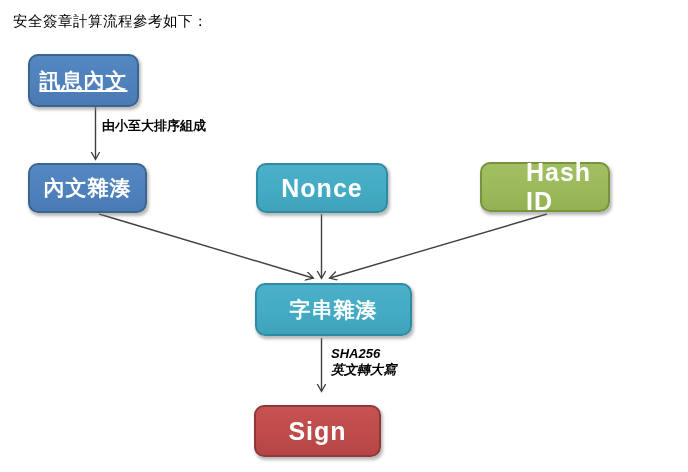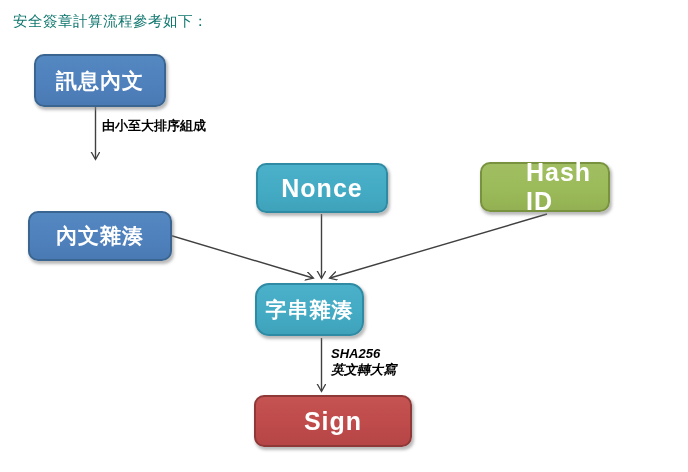--- a/index.html
+++ b/index.html
@@ -13,21 +13,21 @@
     width: 688px;
     height: 472px;
     background: #ffffff;
     overflow: hidden;
   }
   .title {
     position: absolute;
     left: 13px;
     top: 12px;
     font-size: 14.5px;
-    color: #0f766e;
+    color: #000000;
     letter-spacing: 0.5px;
   }
   .arrows {
     position: absolute;
     left: 0;
     top: 0;
     width: 688px;
     height: 472px;
     pointer-events: none;
   }
@@ -86,46 +86,46 @@
         <path d="M0,0 L8,4.5 L0,9" fill="none" stroke="#404040" stroke-width="1.3"></path>
       </marker>
     </defs>
     <line x1="95.5" y1="107" x2="95.5" y2="159" stroke="#404040" stroke-width="1.4" marker-end="url(#arrowhead)"></line>
     <line x1="99" y1="214" x2="313" y2="278" stroke="#404040" stroke-width="1.4" marker-end="url(#arrowhead)"></line>
     <line x1="321.5" y1="214" x2="321.5" y2="278" stroke="#404040" stroke-width="1.4" marker-end="url(#arrowhead)"></line>
     <line x1="547" y1="214" x2="330" y2="278" stroke="#404040" stroke-width="1.4" marker-end="url(#arrowhead)"></line>
     <line x1="321.5" y1="338" x2="321.5" y2="391" stroke="#404040" stroke-width="1.4" marker-end="url(#arrowhead)"></line>
   </svg>
 
-  <div class="node node-blue" style="left:34px; top:54px; width:132px; height:53px;">
+  <div class="node node-blue" style="left:28px; top:54px; width:111px; height:53px;text-decoration:underline;">
     <span class="cjk-label">訊息內文</span>
   </div>
 
   <div class="edge-label" style="left:102px; top:118px;">
     <div>由小至大排序組成</div>
   </div>
 
-  <div class="node node-blue" style="left:28px; top:163px; width:144px; height:50px;margin-top:48px;">
+  <div class="node node-blue" style="left:28px; top:163px; width:119px; height:50px;">
     <span class="cjk-label">內文雜湊</span>
   </div>
 
   <div class="node node-teal" style="left:256px; top:163px; width:132px; height:50px;">
     <span class="en-label">Nonce</span>
   </div>
 
   <div class="node node-green" style="left:480px; top:162px; width:130px; height:50px;">
     <span class="en-label">Hash ID</span>
   </div>
 
-  <div class="node node-teal" style="left:255px; top:283px; width:109px; height:53px;border-radius:14px;">
+  <div class="node node-teal" style="left:255px; top:283px; width:157px; height:53px;">
     <span class="cjk-label">字串雜湊</span>
   </div>
 
   <div class="edge-label" style="left:331px; top:346px;font-style:italic;">
     <div>SHA256</div>
     <div>英文轉大寫</div>
   </div>
 
-  <div class="node node-red" style="left:254px; top:395px; width:158px; height:52px;">
+  <div class="node node-red" style="left:254px; top:405px; width:127px; height:52px;">
     <span class="en-label">Sign</span>
   </div>
 
 </div>
 
 </body></html>

